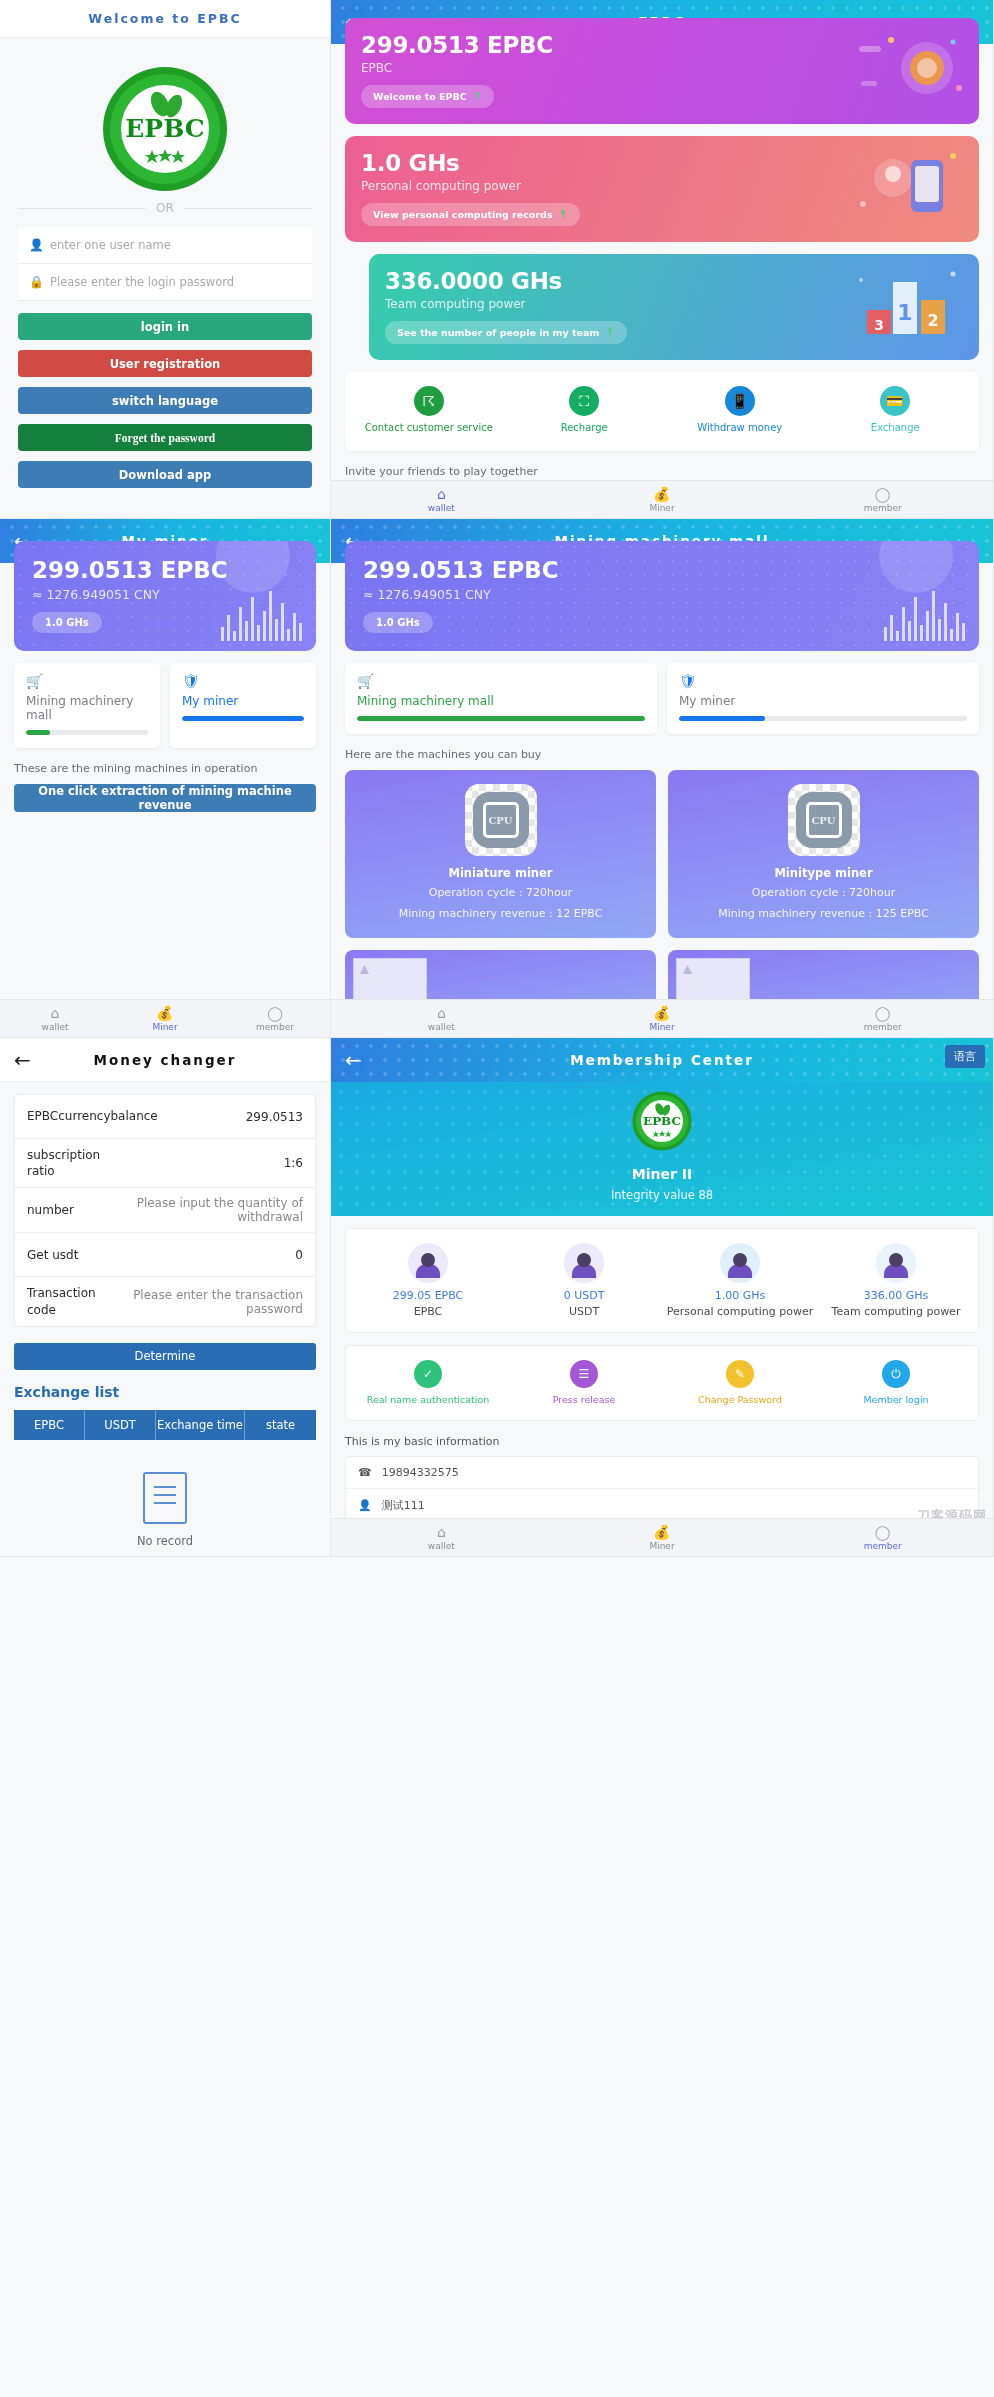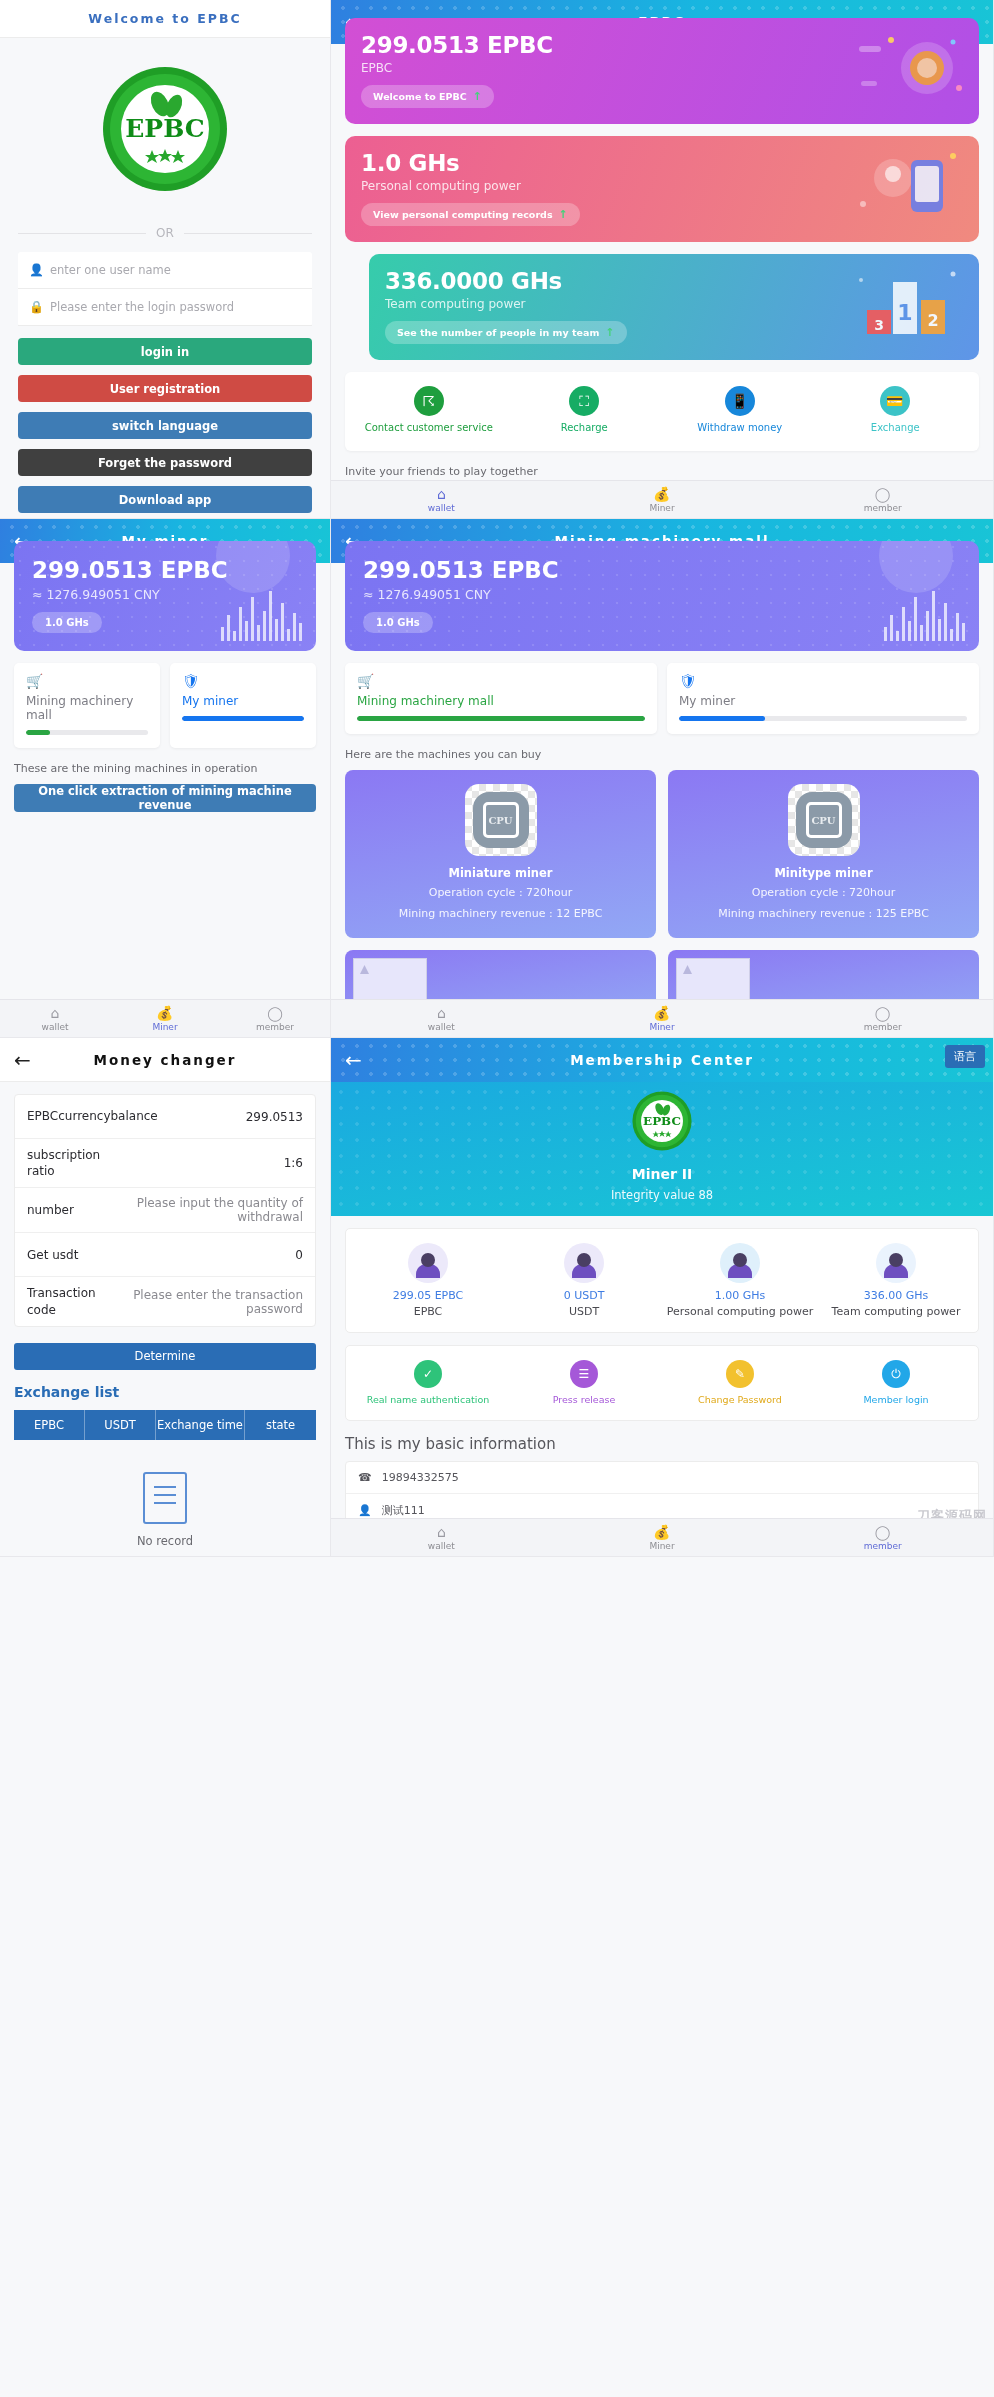--- a/index.html
+++ b/index.html
@@ -22,33 +22,33 @@
     background-size: 14px 14px, 100% 100%;
   }
   .hdr-blue .back { color:#fff; font-size:20px; margin-left:14px; line-height:1; }
   .hdr-blue .ttl { position:absolute; left:0; right:0; text-align:center; color:#fff; font-size:13.5px; font-weight:700; letter-spacing:2px; pointer-events:none; }
   .hdr-white { height:38px; background:#fff; display:flex; align-items:center; justify-content:center; border-bottom:1px solid #ececec; }
   .hdr-white .ttl { color:#3a6fbf; font-size:12.5px; font-weight:700; letter-spacing:2px; }
 
   
   .login-body { padding: 10px 18px 0; }
   .logo-wrap { display:flex; justify-content:center; margin-top:16px; }
-  .or-row { display:flex; align-items:center; margin: 32px 0 12px; }
+  .or-row { display:flex; align-items:center; margin: 7px 0 12px; }
   .or-row .ln { flex:1; height:1px; background:#e3e3e6; }
   .or-row .or { color:#b7b7bd; font-size:12px; padding:0 10px; }
   .inputs { background:#fff; border-radius:3px; }
   .inp-row { display:flex; align-items:center; height:37px; padding:0 6px; border-bottom:1px solid #ececec; }
   .inp-row:last-child { border-bottom:1px solid #ececec; }
   .inp-icon { width:26px; text-align:center; color:#8b8b91; font-size:12px; }
   .inp-ph { color:#a9a9af; font-size:11.5px; }
   .btn { display:block; width:100%; border:none; border-radius:4px; color:#fff; font-size:11.5px; font-weight:700; height:27px; margin-top:10px; cursor:pointer; font-family:inherit; }
   .btn.green { background:#2aa87d; }
   .btn.red { background:#cf4b44; }
   .btn.blue { background:#3e7cb5; }
-  .btn.orange { background:#404040; }
+  .btn.orange { background:#15803d;font-family:Liberation Serif, serif; }
   .btn-stack { margin-top:12px; }
 
   
   .wl-body { padding: 8px 14px 0; }
   .card { border-radius:10px; padding:14px 16px 16px; position:relative; overflow:hidden; margin-bottom:12px; min-height:88px; }
   .card .big { color:#fff; font-size:23px; font-weight:700; letter-spacing:-.3px; }
   .card .sub { color:rgba(255,255,255,.82); font-size:12px; margin-top:3px; }
   .card .pill { display:inline-flex; align-items:center; gap:6px; margin-top:10px; background:rgba(255,255,255,.25); color:#fff; font-size:9.5px; font-weight:700; border-radius:20px; padding:5px 12px; }
   .card.purple { background:linear-gradient(110deg,#d24fd4 0%,#b150e6 100%); margin-top:-34px; }
   .card.pink   { background:linear-gradient(110deg,#ec5f92 0%,#f08a7f 100%); }
@@ -135,21 +135,21 @@
   .st { text-align:center; }
   .st .av { width:40px; height:40px; margin:0 auto 6px; border-radius:50%; background:#ece9fa; position:relative; }
   .st .av:after { content:""; position:absolute; left:13px; top:10px; width:14px; height:14px; border-radius:50%; background:#4a3f63; }
   .st .av:before { content:""; position:absolute; left:8px; bottom:5px; width:24px; height:14px; border-radius:10px 10px 0 0; background:#6e4fc0; }
   .st .v { color:#3e7ce2; font-size:11px; }
   .st .l { color:#4a4a50; font-size:11px; margin-top:3px; line-height:1.35; }
   .actcard { background:#fff; border:1px solid #ececec; border-radius:5px; display:grid; grid-template-columns:repeat(4,1fr); padding:14px 4px 14px; margin-top:12px; }
   .ac { text-align:center; }
   .ac .circ { width:28px; height:28px; border-radius:50%; margin:0 auto 6px; display:flex; align-items:center; justify-content:center; color:#fff; font-size:12px; }
   .ac .l { font-size:9.5px; line-height:1.3; }
-  .basic { color:#55555b; font-size:15px; margin:14px 0 8px; }
+  .basic { color:#55555b; font-size:11px; margin:14px 0 8px; }
   .basiccard { background:#fff; border:1px solid #ececec; border-radius:4px; }
   .brow { display:flex; align-items:center; gap:10px; padding:9px 12px; border-bottom:1px solid #f0f0f0; font-size:11px; color:#55555b; }
   .wm { position:absolute; right:6px; bottom:22px; color:#c9c9cf; font-size:13px; font-weight:700; letter-spacing:1px; }
   .wm small { display:block; font-size:8px; font-weight:400; letter-spacing:0; text-align:center; }
 </style>
 </head>
 <body>
 
 <div class="grid">
 

